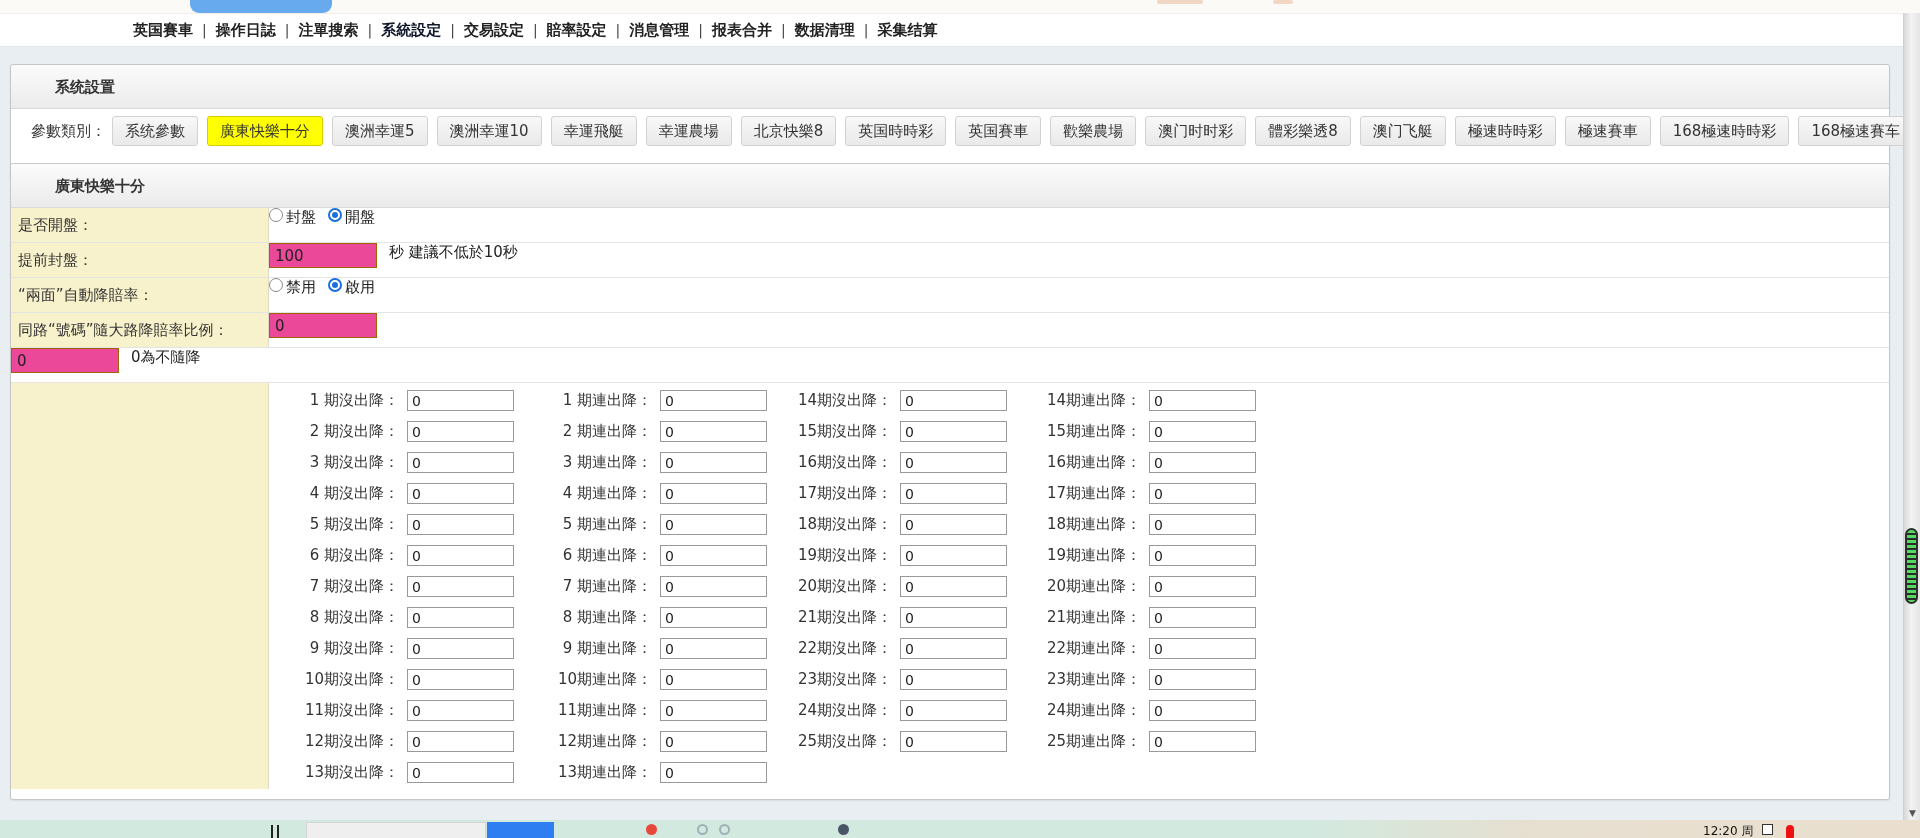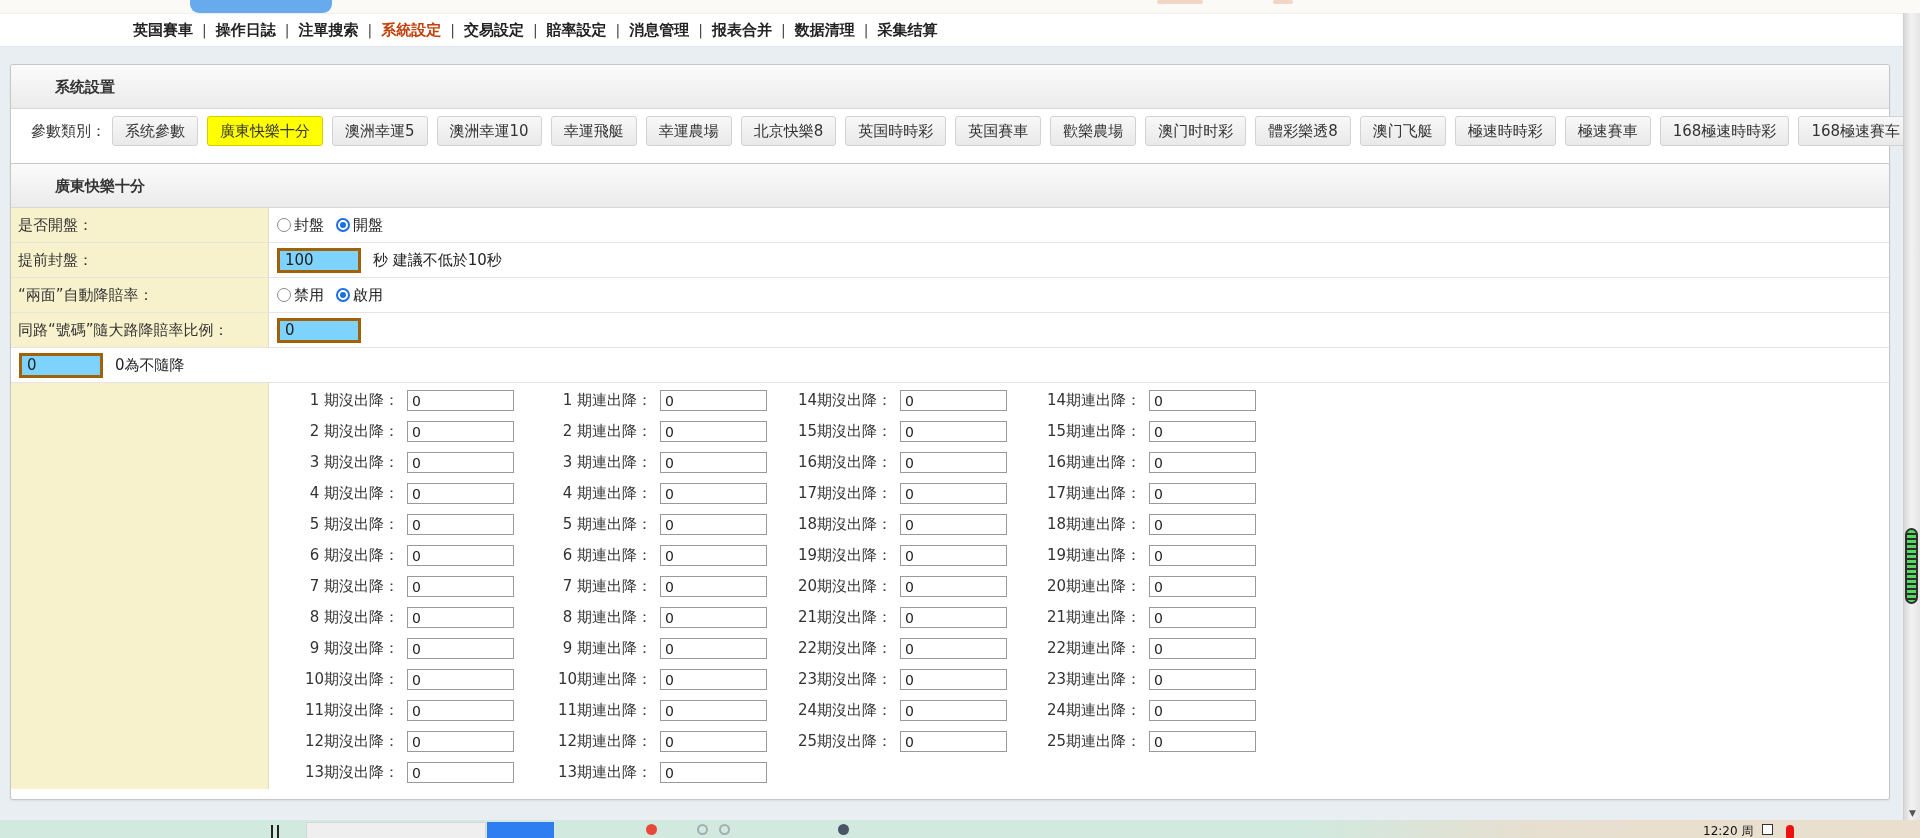--- a/index.html
+++ b/index.html
@@ -15,49 +15,49 @@
   .browser-tab { position:absolute; top:0; left:190px; width:142px; height:13px;
     background:#67aaee; border-radius:0 0 9px 9px; }
   .top-remnant { position:absolute; top:0; height:4px; border-radius:2px; background:rgba(226,160,118,.4); }
   .top-remnant.r1 { left:1157px; width:46px; }
   .top-remnant.r2 { left:1273px; width:20px; }
   
   .navbar { position:absolute; top:13px; left:0; width:1903px; height:34px; background:#ffffff;
     border-top:1px solid #f0efed; border-bottom:1px solid #e2e6ea; }
   .nav-inner { position:absolute; left:133px; top:0; height:100%; display:flex; align-items:center; }
   .nav-item { font-size:15px; font-weight:600; color:#222; cursor:pointer; white-space:nowrap; }
-  .nav-item.active { color:#c2410c; }
+  .nav-item.active { color:#0f172a; }
   .nav-sep { margin:0 9px; color:#444; font-size:14px; }
   
   .panel { position:absolute; left:10px; width:1880px; background:#ffffff;
     border:1px solid #c6c6c6; border-radius:3px; box-shadow:0 1px 2px rgba(0,0,0,.07); }
   .panel-header { height:44px; background:linear-gradient(#fbfbfb,#ebebeb);
     border-bottom:1px solid #d8d8d8; border-radius:3px 3px 0 0;
     font-size:15px; font-weight:bold; color:#333; line-height:44px; padding-left:44px; }
   #panel-system { top:64px; height:115px; }
   .cat-row { display:flex; align-items:center; height:44px; padding-left:20px; }
   .cat-label { font-size:15px; color:#333; margin-right:6px; white-space:nowrap; }
   .cat-btn { height:30px; margin-right:9px; padding:0 12px; font-family:inherit;
     font-size:15px; color:#333; background:linear-gradient(#f8f8f8,#e9e9e9);
     border:1px solid #d2d2d2; border-radius:3px; cursor:pointer; white-space:nowrap; }
   .cat-btn.active { background:#ffff00; border-color:#d9cb00; }
   #panel-game { top:163px; height:637px; }
   
   .form-row { display:flex; border-bottom:1px solid #e4e4e4; height:35px; }
   .row-label { width:258px; flex:0 0 258px; background:#f8f2cc; border-right:1px solid #e0dcc4;
     font-size:15px; color:#333; display:flex; align-items:center; padding-left:7px; }
-  .row-content { flex:1; display:flex; align-items:center; padding-left:8px; font-size:15px; }
+  .row-content { flex:1; display:flex; font-size:15px; }
   .radio { width:14px; height:14px; border-radius:50%; border:1px solid #8a8a8a; background:#fff;
     position:relative; cursor:pointer; flex:0 0 auto; }
   .radio.checked { border:2px solid #1b6fe0; }
   .radio.checked::after { content:""; position:absolute; left:2px; top:2px; right:2px; bottom:2px;
     border-radius:50%; background:#1b6fe0; }
   .opt-label { margin:0 12px 0 3px; color:#222; }
-  .form-input { width:84px; height:25px; border:3px solid #a16207; font-family:inherit;
-    font-size:15px; color:#222; padding:1px 5px; background:#7dd3fc; }
+  .form-input { width:108px; height:25px; border:1px solid #a16207; font-family:inherit;
+    font-size:15px; color:#222; padding:1px 5px; background:#ec4899; }
   .suffix { margin-left:12px; color:#222; white-space:nowrap; }
   .grid-row { height:406px; border-bottom:none; }
   .grid-row .row-label { align-items:flex-start; }
   .grid-content { position:relative; flex:1;padding-left:20px; }
   .pg-group { position:absolute; top:2px; }
   .pg-row { height:31px; display:flex; align-items:center; }
   .pg-label { width:130px; text-align:right; font-size:15px; color:#333; white-space:nowrap; }
   .pg-input { width:107px; height:21px; margin-left:8px; border:1px solid #999;
     font-family:inherit; font-size:14px; color:#222; padding:0 4px; background:#fff; }
   

